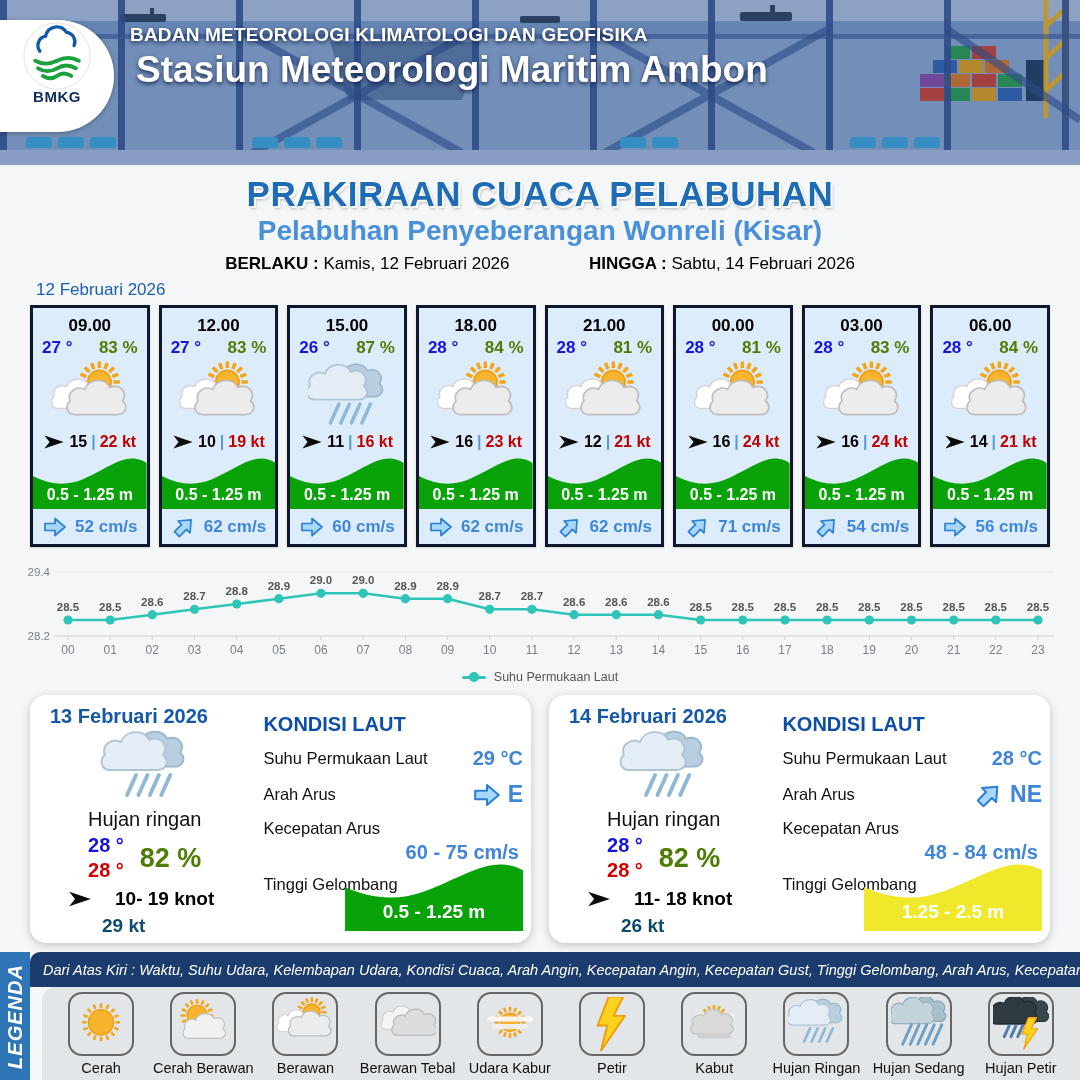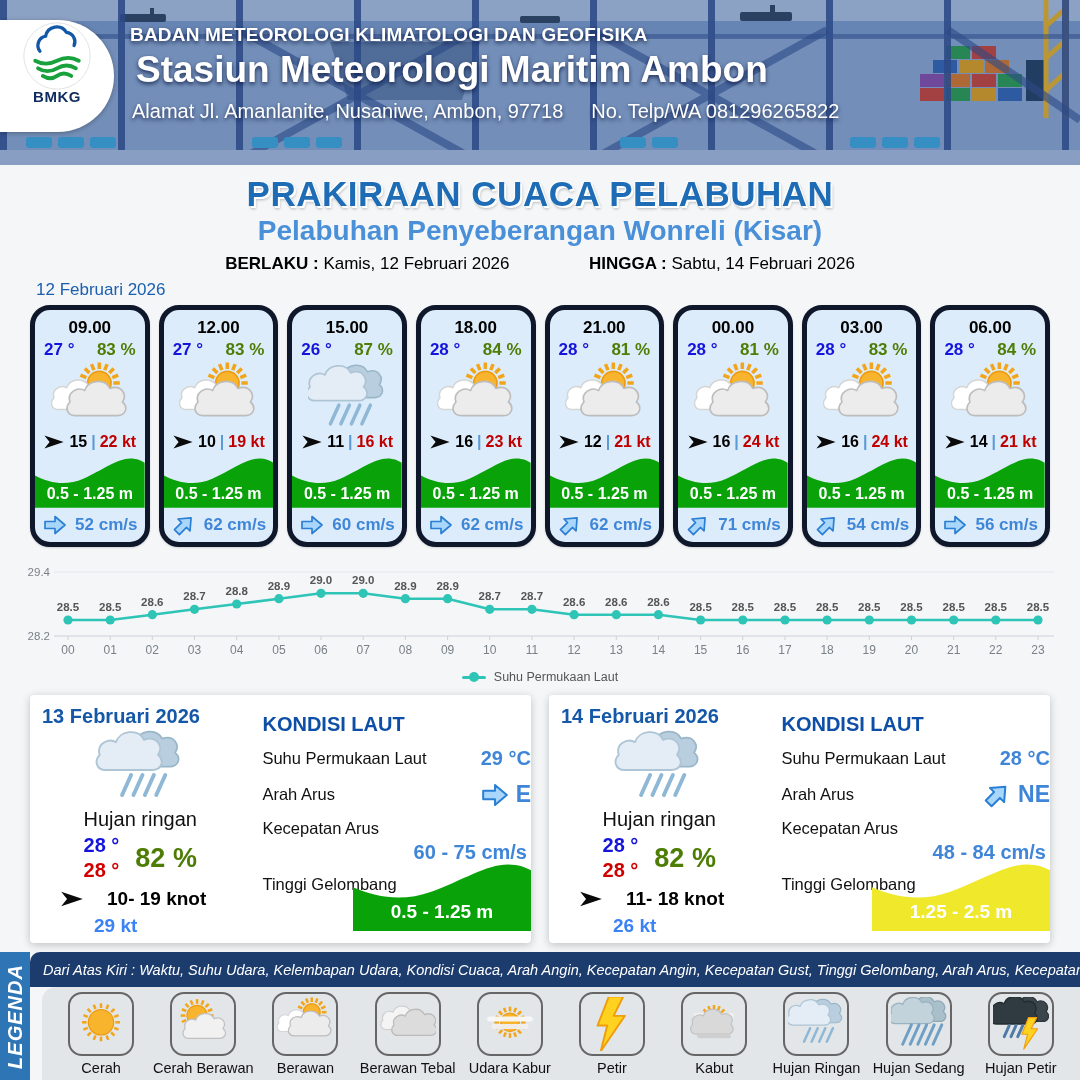--- a/index.html
+++ b/index.html
@@ -20,21 +20,21 @@
 
 .main-title{text-align:center;font-size:35px;font-weight:bold;color:#1d6cb5;letter-spacing:.5px;margin-top:9px;text-shadow:2px 2px 0 #ffffff,-1px -1px 0 #ffffff,2px 3px 3px rgba(0,0,0,.25)}
 .sub-title{text-align:center;font-size:28px;font-weight:bold;color:#4a90d9;margin-top:1px}
 .validity{text-align:center;font-size:17px;margin-top:7px;color:#000}
 .validity .lbl{font-weight:bold}
 .validity .gap{display:inline-block;width:70px}
 .date-label{font-size:17px;font-weight:normal;color:#1b5fae;margin:6px 0 5px 36px}
 
 
 .cards-row{display:flex;gap:9px;margin:0 30px;height:242px}
-.fcard{flex:1;background:#ddecfa;border:5px solid #0f172a;border-radius:20px;overflow:hidden;display:flex;flex-direction:column;box-shadow:0 1px 2px rgba(0,0,0,.15)}
+.fcard{flex:1;background:#ddecfa;border:3px solid #0f172a;border-radius:0;overflow:hidden;display:flex;flex-direction:column;box-shadow:0 1px 2px rgba(0,0,0,.15)}
 .fc-time{text-align:center;font-weight:bold;font-size:17px;margin-top:8px;color:#000}
 .fc-th{display:flex;justify-content:space-between;padding:2px 9px 0;font-size:17px;font-weight:bold}
 .fc-temp{color:#1414dc}.fc-hum{color:#4e7d05}
 .fc-icon{height:78px;display:flex;align-items:center;justify-content:center}
 .fc-icon svg{width:78px;height:70px}
 .fc-wind{display:flex;align-items:center;justify-content:center;gap:4px;font-size:16px;font-weight:bold;margin-bottom:2px;color:#000}
 .fc-wind .sep{color:#5b9bd5}
 .fc-wind .gust{color:#c00000}
 .fc-wind svg{width:22px;height:16px}
 .fc-wave{position:relative;height:58px;margin-top:auto}
@@ -45,32 +45,32 @@
 .dir-NE{transform:rotate(-45deg)}
 
 
 .chart-wrap{margin:10px 26px 0}
 .chart-legend{display:flex;align-items:center;justify-content:center;gap:8px;font-size:12.5px;color:#555;height:20px}
 .cl-swatch{width:24px;height:3px;background:#2ec4b6;position:relative;border-radius:2px}
 .cl-swatch::after{content:"";position:absolute;left:7px;top:-3.5px;width:10px;height:10px;border-radius:50%;background:#2ec4b6}
 
 
 .day-row{display:flex;gap:18px;margin:8px 30px 0;height:248px}
-.dcard{flex:1;background:#fff;border-radius:4px;box-shadow:0 2px 8px rgba(0,0,0,.22);padding:10px 0;display:flex}
+.dcard{flex:1;background:#fff;border-radius:16px;box-shadow:0 2px 8px rgba(0,0,0,.22);padding:10px 8px;display:flex}
 .dc-left{width:44%;display:flex;flex-direction:column;align-items:center}
 .dc-date{font-size:20px;font-weight:bold;color:#1558a8;align-self:flex-start;margin-left:12px}
 .dc-icon svg{width:96px;height:76px}
 .dc-cond{font-size:20px;color:#111}
 .dc-temphum{display:flex;align-items:center;gap:16px;margin-top:2px}
 .dc-temps{display:flex;flex-direction:column;font-size:20px;font-weight:bold;line-height:1.25}
 .dc-tmin{color:#1414dc}.dc-tmax{color:#d00000}
 .dc-hum{font-size:27px;font-weight:bold;color:#4e7d05}
 .dc-wind{display:flex;align-items:center;gap:23px;font-size:19px;font-weight:bold;color:#000;margin-top:5px;align-self:flex-start;margin-left:30px}
 .dc-wind svg{width:24px;height:18px}
-.dc-gust{font-size:19px;font-weight:bold;color:#3b82f6;align-self:flex-start;margin-left:64px;margin-top:5px}
+.dc-gust{font-size:19px;font-weight:bold;color:#0c4a6e;align-self:flex-start;margin-left:64px;margin-top:5px}
 .dc-right{flex:1;padding-left:12px;position:relative}
 .dc-sea-title{font-size:20px;font-weight:bold;color:#0d4ea6;margin-top:8px}
 .sea-row{display:flex;justify-content:space-between;align-items:center;margin-top:11px;font-size:16.5px;color:#111}
 .sea-val{color:#3f86d8;font-weight:bold;font-size:20px}
 .sea-dir{display:flex;align-items:center;gap:6px;font-size:23px}
 .sea-dir svg{width:30px;height:26px}
 .sea-speed{text-align:right;color:#3f86d8;font-weight:bold;font-size:20px;margin-top:3px;padding-right:4px}
 .sea-wave{position:absolute;right:0;bottom:2px;width:178px;height:74px}
 .sea-wave svg{position:absolute;inset:0;width:100%;height:100%}
 .sea-wave span{position:absolute;bottom:8px;width:100%;text-align:center;color:#fff;font-weight:bold;font-size:19px}
@@ -171,23 +171,20 @@
         <path d="M15 43 q11 6 23 0 t23 0"></path>
         <path d="M18 51 q10 6 20 0 t20 0"></path>
         <path d="M23 59 q8 5 15 0 t15 0"></path>
       </g>
     </svg>
     <div class="logo-text">BMKG</div>
   </div>
   <div class="hdr-text">
     <div class="hdr-agency">BADAN METEOROLOGI KLIMATOLOGI DAN GEOFISIKA</div>
     <div class="hdr-station">Stasiun Meteorologi Maritim Ambon</div>
-    <div class="hdr-address">
-      <span>Alamat Jl. Amanlanite, Nusaniwe, Ambon, 97718</span><span class="phone">No. Telp/WA  081296265822</span>
-    </div>
   </div>
 </div>
 
 <div class="main-title">PRAKIRAAN CUACA PELABUHAN</div>
 <div class="sub-title">Pelabuhan Penyeberangan Wonreli (Kisar)</div>
 <div class="validity">
   <span class="lbl">BERLAKU :</span>
   <span>Kamis, 12 Februari 2026</span>
   <span class="gap"></span>
   <span class="lbl">HINGGA :</span>

